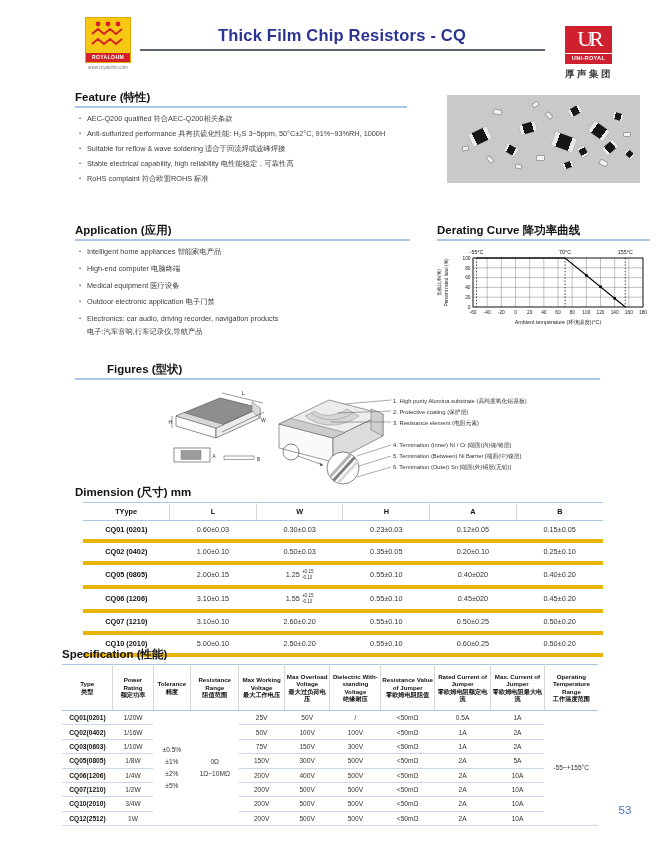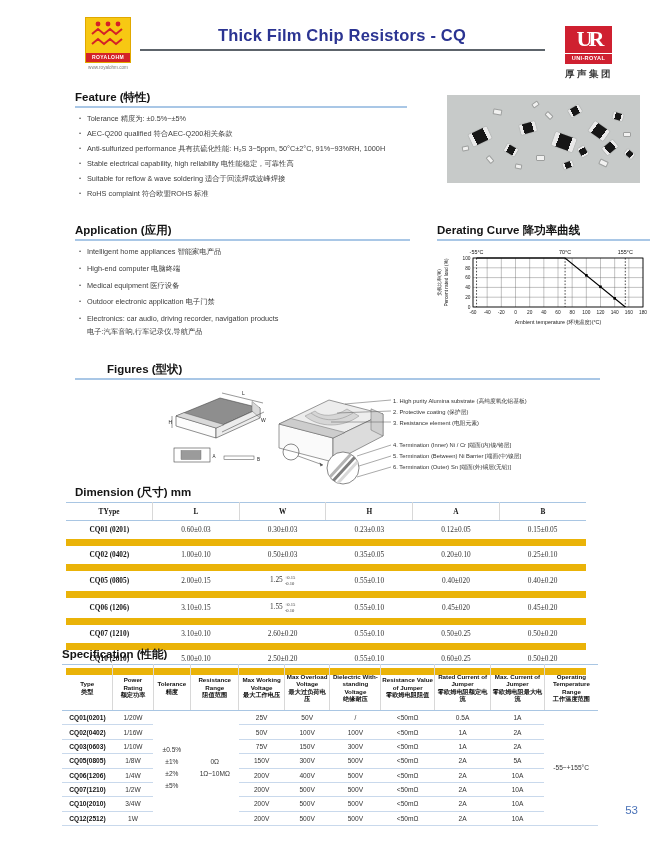--- a/index.html
+++ b/index.html
@@ -13,21 +13,21 @@
   .logo-band { position:absolute; bottom:0; left:0; right:0; height:9px; background:#d42127; color:#fff;
                font-size:5px; font-weight:bold; text-align:center; line-height:9px; letter-spacing:.4px; }
   .logo-url { font-size:4.6px; color:#7a7a7a; text-align:center; margin-top:2px; width:46px; }
 
   .title-wrap { position:absolute; left:128px; top:26px; width:428px; text-align:center; }
   .doc-title { font-size:16.5px; font-weight:bold; color:#2b3492; letter-spacing:.2px; }
   .title-rule { position:absolute; left:140px; top:49px; width:405px; height:2px; background:#5d646b; }
 
   .logo-right { position:absolute; left:565px; top:26px; width:48px; text-align:center; }
   .ur-box { width:47px; height:38px; background:#cf2030; position:relative; }
-  .ur-mono { display:block; color:#fff; font-family:"Liberation Serif", serif; font-weight:bold;
+  .ur-mono { display:block; color:#fff; font-family:"Liberation Serif", serif; font-weight:normal;
              font-size:22px; line-height:26px; letter-spacing:-4px; }
   .ur-band { position:absolute; bottom:1px; left:0; right:0; border-top:1px solid #fff; color:#fff;
              font-size:5.6px; font-weight:bold; line-height:9px; letter-spacing:.3px; }
   .ur-cn { margin-top:4px; font-family:"Liberation Serif", serif; font-weight:bold; font-size:9.5px;
            letter-spacing:2.5px; color:#3a3a3a; white-space:nowrap; }
 
   
   .sec-head { position:absolute; font-size:11.5px; font-weight:bold; color:#141414; }
   .sec-rule { position:absolute; height:2px; background:#a9c7e6; }
 
@@ -49,41 +49,41 @@
   .chart-svg { position:absolute; left:435px; top:243px; }
 
   
   .fig-svg-left { position:absolute; left:168px; top:388px; }
   .fig-svg-cut  { position:absolute; left:271px; top:386px; }
   .callouts { position:absolute; left:393px; top:396px; list-style:none; font-size:5.8px; color:#333; width:260px; }
   .callouts li { line-height:11px; height:11px; white-space:nowrap; }
   .callouts li:nth-child(4) { margin-top:11px; }
 
   
-  .dim-table { position:absolute; left:66px; top:502px; width:520px; border-collapse:collapse; table-layout:fixed;
-               font-size:7.3px; border-top:1.5px solid #a9c6e3;font-family:Liberation Serif, serif; }
+  .dim-table { position:absolute; left:83px; top:502px; width:520px; border-collapse:collapse; table-layout:fixed;
+               font-size:7.3px; border-top:1.5px solid #a9c6e3; }
   .dim-table th { border-bottom:1.5px solid #a9c6e3; font-weight:bold; padding:4px 0; text-align:center; color:#111; }
   .dim-table th + th { border-left:1px solid #d8d8d8; }
-  .dim-table td { border-bottom:7px solid #eab308; padding:4.4px 0; text-align:center; color:#333; }
+  .dim-table td { border-bottom:4px solid #eab308; padding:4.4px 0; text-align:center; color:#333; }
   .dim-table td.rowhead { font-weight:bold; color:#111; }
   .tolstack { display:inline-flex; flex-direction:column; font-size:4.6px; line-height:1.25; margin-left:2px;
               vertical-align:middle; text-align:left; }
   .tolstack i { font-style:normal; }
 
   
   .spec-table { position:absolute; left:62px; top:664px; width:536px; border-collapse:collapse; table-layout:fixed;
                 font-size:6.6px; border-top:1.5px solid #a9c6e3; }
   .spec-table th { border-bottom:1.5px solid #a9c6e3; font-weight:bold; text-align:center; color:#111;
                    height:46px; vertical-align:middle; padding:2px 1px; font-size:6.2px; line-height:1.2; }
   .spec-table th + th { border-left:1px solid #d8d8d8; }
   .spec-table td { border-bottom:1px solid #c9d9ec; text-align:center; padding:3.2px 0; color:#333; }
   .spec-table td.rowhead { font-weight:bold; color:#111; }
   .spec-table td.merged { vertical-align:middle; line-height:1.8; }
 
-  .page-num { position:absolute; left:612px; top:804px; width:26px; text-align:right;
+  .page-num { position:absolute; left:612px; top:804px; width:26px; text-align:center;
               color:#4a72b8; font-size:11.5px; }
 </style>
 </head>
 <body>
 
 <div class="page">
 
   <div class="logo-left">
     <div class="logo-yellow">
       <svg width="44" height="34" viewBox="0 0 44 34">
@@ -107,25 +107,24 @@
     <div class="ur-box">
       <span class="ur-mono">UR</span>
       <div class="ur-band">UNI-ROYAL</div>
     </div>
     <div class="ur-cn">厚声集团</div>
   </div>
 
   <h2 class="sec-head" style="left:75px; top:90px;">Feature (特性)</h2>
   <div class="sec-rule" style="left:75px; top:106px; width:332px;"></div>
   <ul class="bullets" style="left:78px; top:115px; width:362px;">
-    <li>Tolerance 精度为: ±0.5%~±5%</li>
     <li>AEC-Q200 qualified  符合AEC-Q200相关条款</li>
     <li>Anti-sulfurized performance 具有抗硫化性能: H₂S 3~5ppm, 50°C±2°C, 91%~93%RH, 1000H</li>
+    <li>Suitable for reflow &amp; wave soldering 适合于回流焊或波峰焊接</li>
     <li>Stable electrical capability, high reliability 电性能稳定，可靠性高</li>
-    <li>Suitable for reflow &amp; wave soldering 适合于回流焊或波峰焊接</li>
     <li>RoHS complaint 符合欧盟ROHS 标准</li>
   </ul>
   <div class="photo">
       <span class="chip d" style="left: 12%; top: 40%; width: 20px; height: 13px; transform: rotate(-25deg);"></span>
       <span class="chip w" style="left: 24%; top: 16%; width: 9px; height: 6px; transform: rotate(10deg);"></span>
       <span class="chip d" style="left: 30%; top: 58%; width: 12px; height: 8px; transform: rotate(30deg);"></span>
       <span class="chip d" style="left: 38%; top: 32%; width: 16px; height: 10px; transform: rotate(-15deg);"></span>
       <span class="chip w" style="left: 46%; top: 68%; width: 9px; height: 6px; transform: rotate(0deg);"></span>
       <span class="chip w" style="left: 51%; top: 20%; width: 8px; height: 5px; transform: rotate(45deg);"></span>
       <span class="chip d" style="left: 55%; top: 46%; width: 22px; height: 14px; transform: rotate(20deg);"></span>

